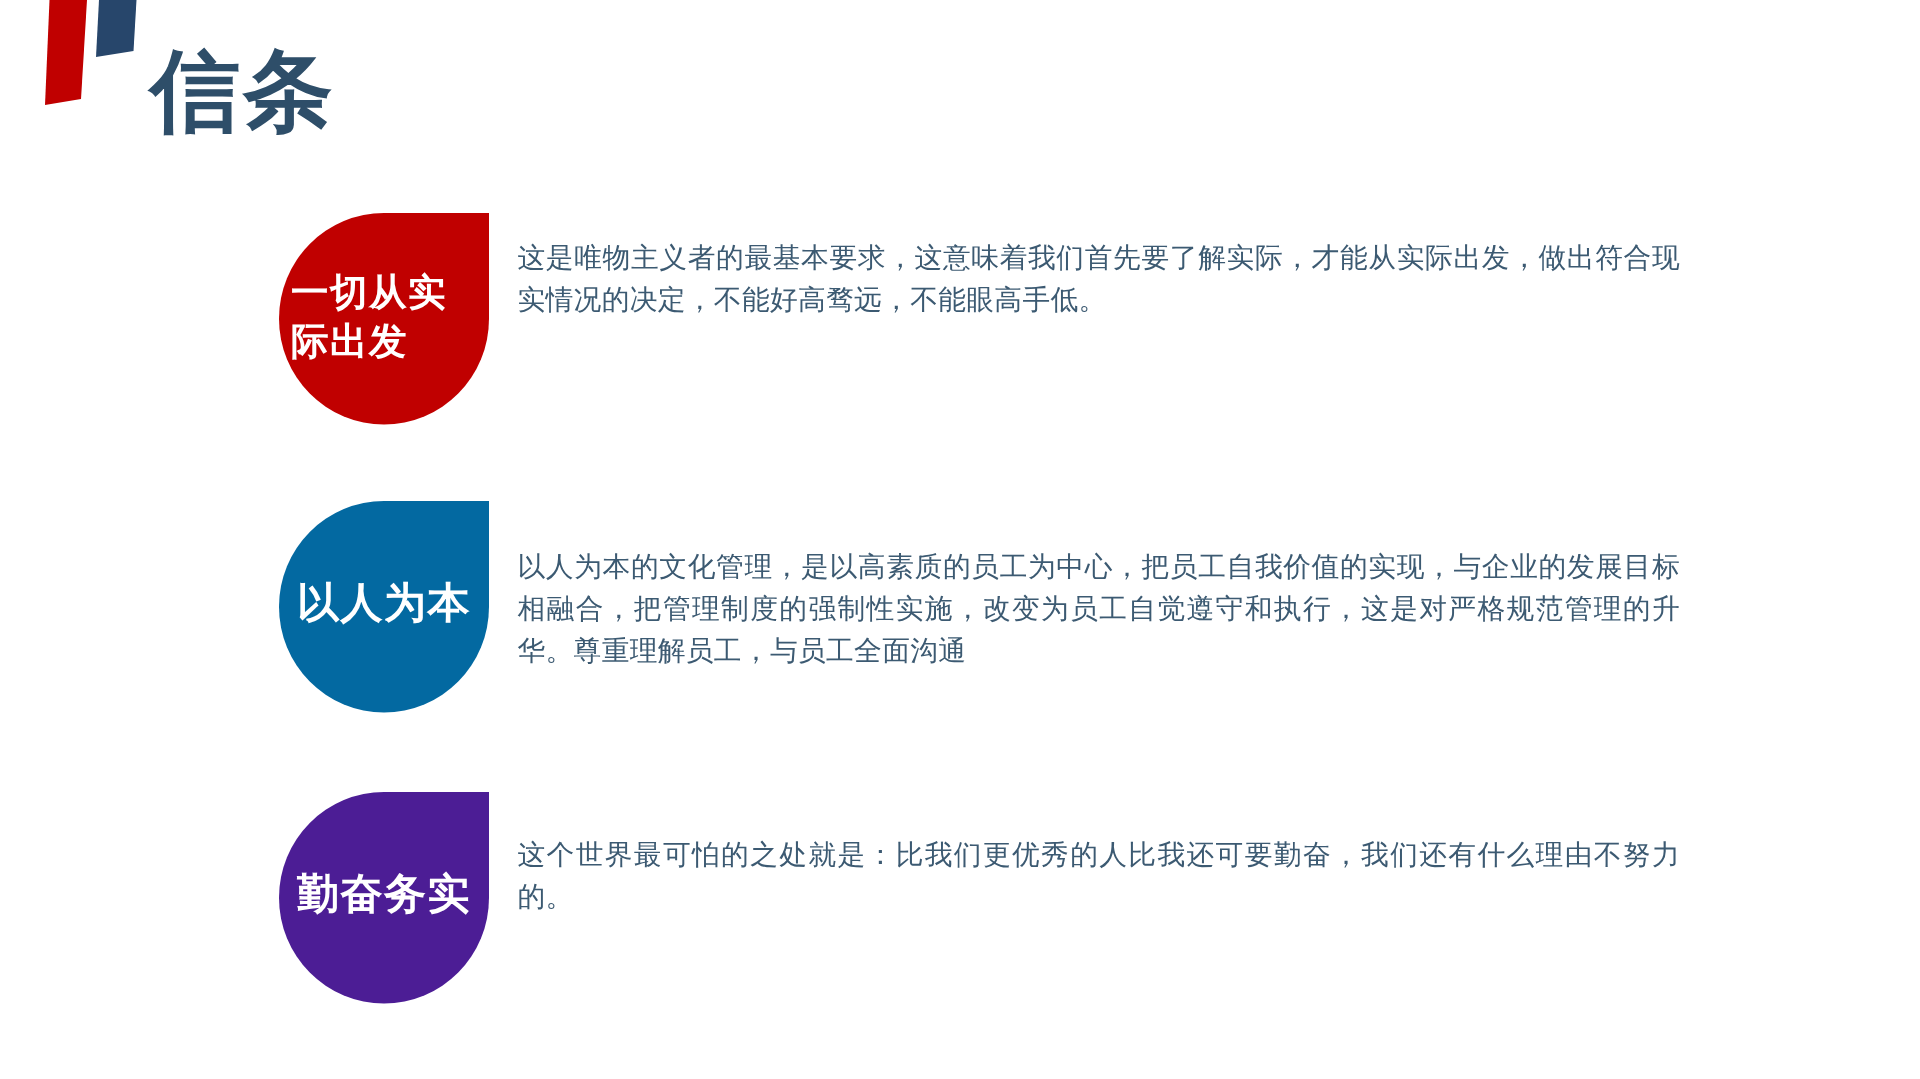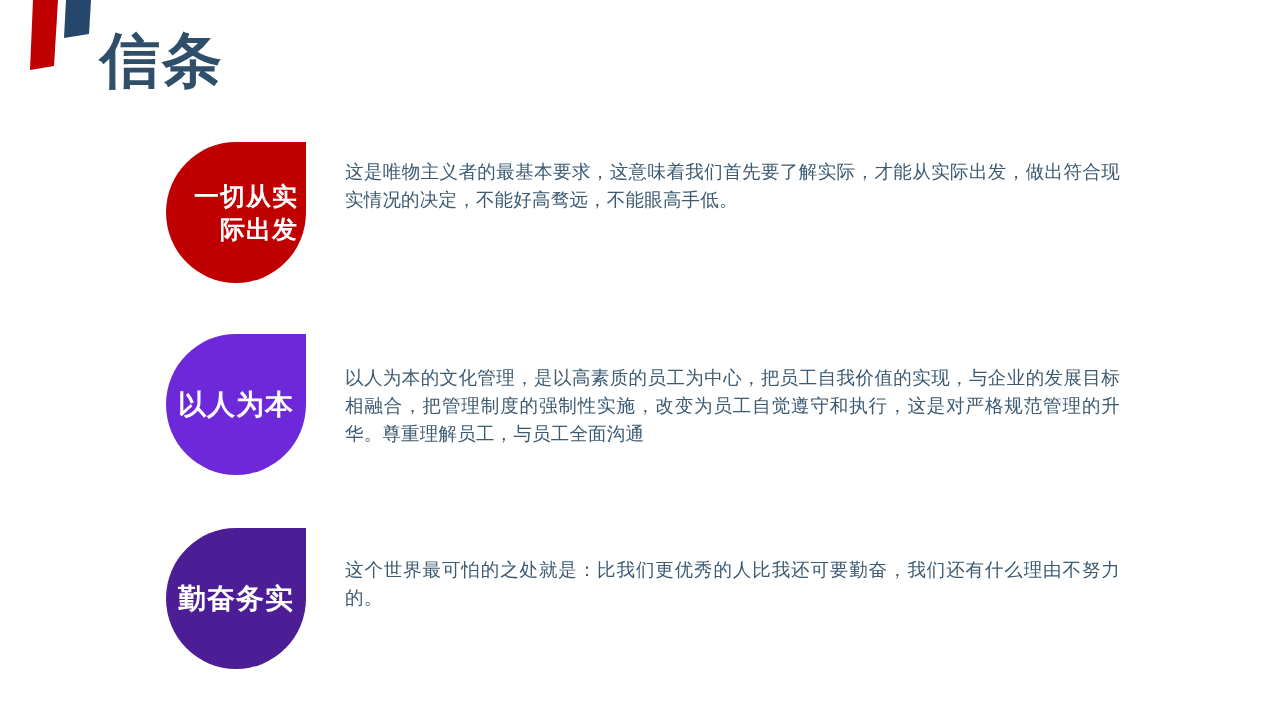--- a/index.html
+++ b/index.html
@@ -44,41 +44,42 @@
     left: 0;
     width: 1280px;
   }
   .row-1 { top: 142px; }
   .row-2 { top: 334px; }
   .row-3 { top: 528px; }
 
   
   .badge {
     position: absolute;
-    left: 166px;
+    left: 186px;
     top: 0;
     width: 140px;
     height: 141px;
     border-radius: 50% 0 50% 50%;
     display: flex;
     align-items: center;
     justify-content: center;
-    text-align: right;
+    text-align: left;
     box-sizing: border-box;
+    font-family: Liberation Mono, monospace;
   }
   .badge-label {
     color: #ffffff;
     font-weight: bold;
     font-size: 25px;
     line-height: 33px;
     letter-spacing: 1px;
     padding: 0 8px;
   }
   .badge-1 { background: #C00000; }
-  .badge-2 { background: #6d28d9; }
+  .badge-2 { background: #0369a1; }
   .badge-3 { background: #4c1d95; }
 
   .badge-2 .badge-label,
   .badge-3 .badge-label { font-size: 28px; }
 
   
   .body-text {
     position: absolute;
     left: 345px;
     width: 775px;

